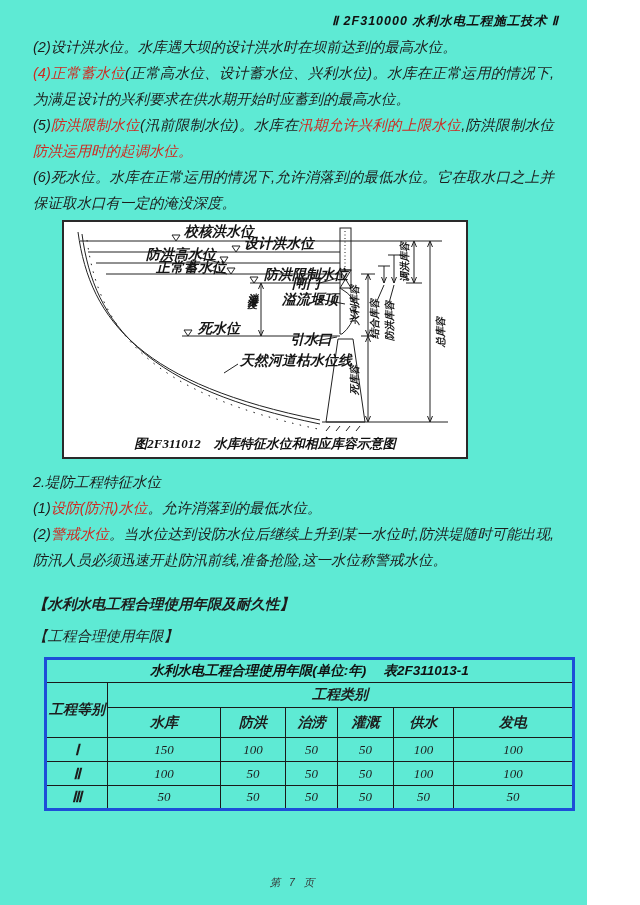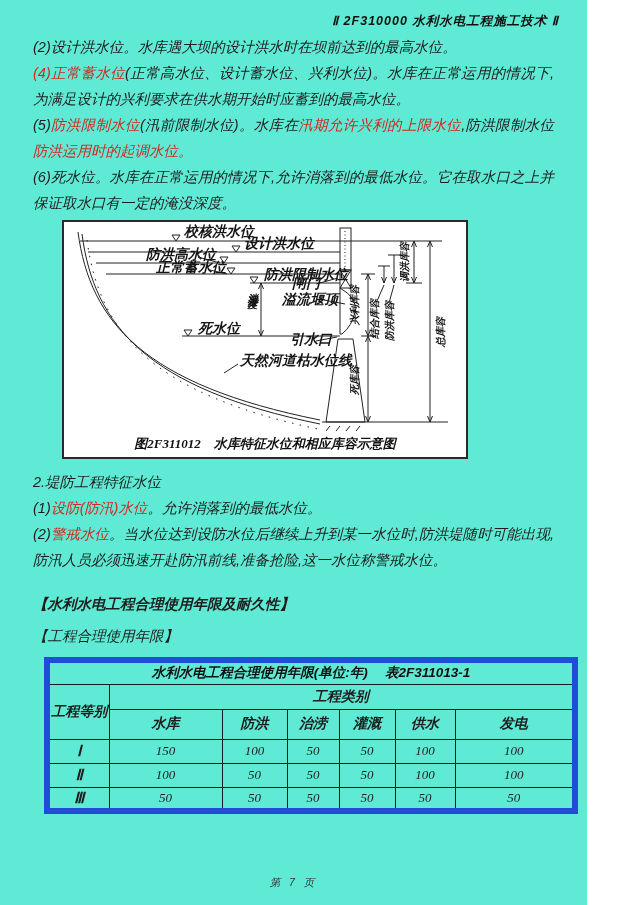--- a/index.html
+++ b/index.html
@@ -42,21 +42,21 @@
     writing-mode: vertical-rl; text-orientation: upright; letter-spacing: 2px; line-height: 12px;
   }
   .fig-caption {
     position: absolute; left: 0; top: 213px; width: 100%; text-align: center;
     font-family: "Liberation Serif", serif; font-weight: bold; font-size: 13px; color: #111;
   }
 
   
   table.years {
     border-collapse: collapse; margin: 8px 0 0 11px; width: 528px;
-    table-layout: fixed; border: 6px solid #1d4ed8;
+    table-layout: fixed; border: 3px solid #1d4ed8;
   }
   table.years td, table.years th { border: 1px solid #1a1a1a; text-align: center; vertical-align: middle; }
   .t-title { height: 24px; font-size: 13.5px; font-weight: bold; color: #111; }
   .t-group { height: 25px; font-size: 14px; font-weight: bold; }
   .t-corner { font-size: 14px; font-weight: bold; }
   .t-col { height: 30px; font-size: 14px; font-weight: bold; }
   .t-grade { height: 24px; font-family: "Liberation Serif", serif; font-size: 15px; font-weight: bold; }
   .t-val { height: 24px; font-family: "Liberation Serif", serif; font-size: 13px; }
 
   .footer {

